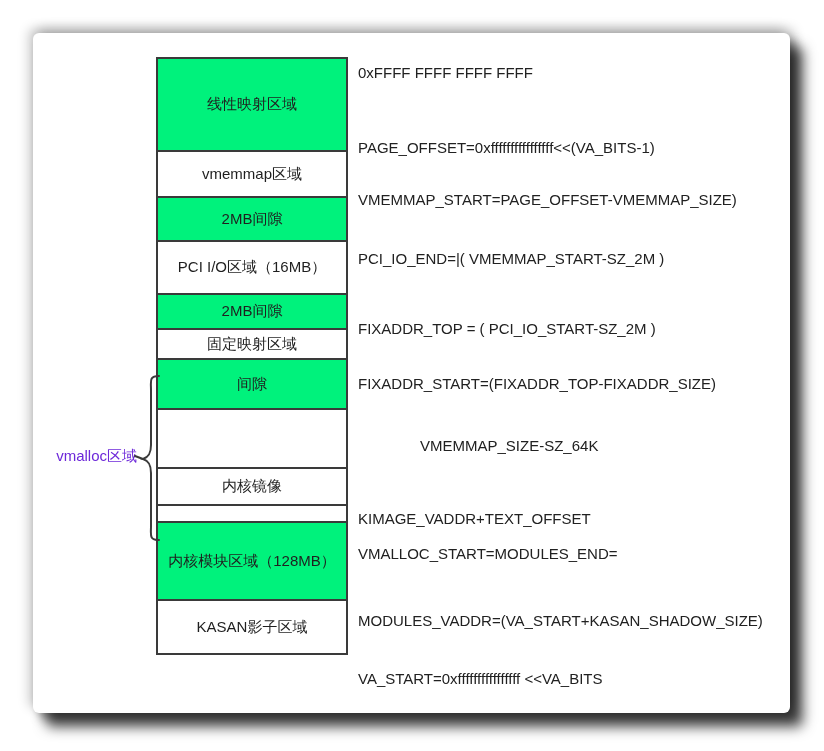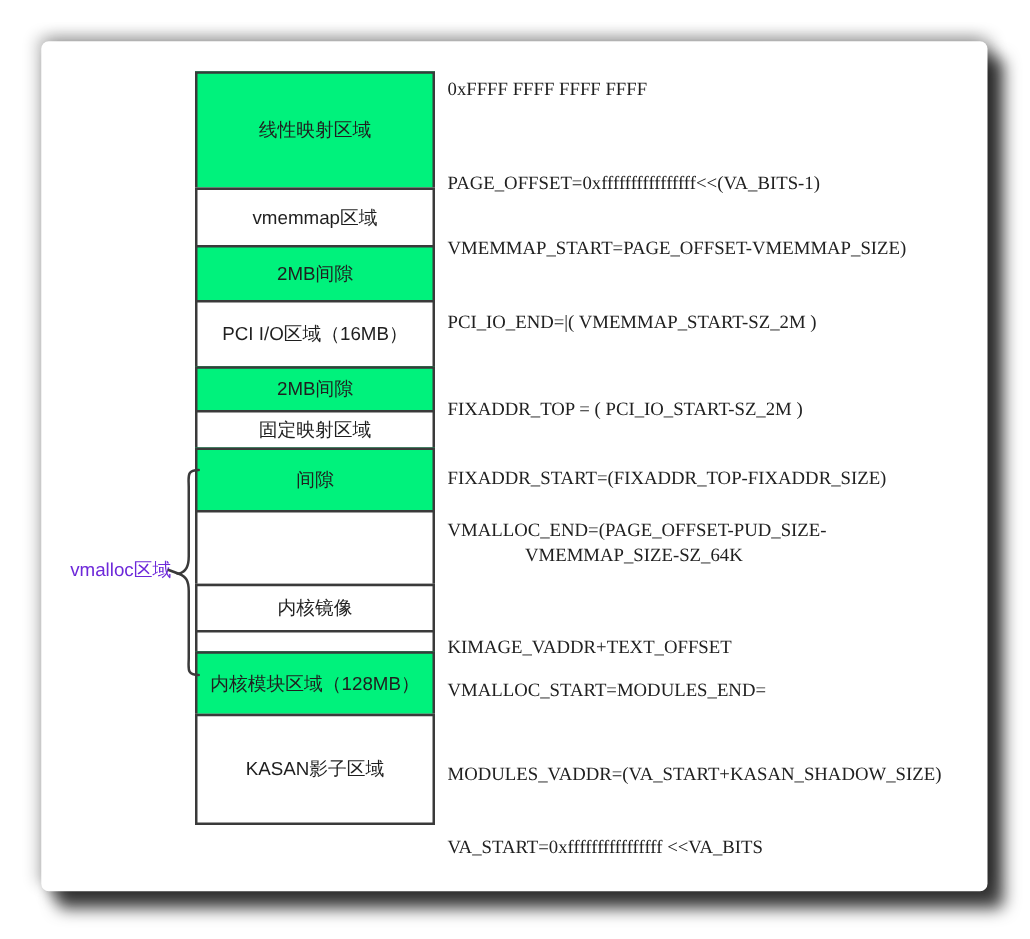--- a/index.html
+++ b/index.html
@@ -41,21 +41,20 @@
   }
   .region:first-child { margin-top: 0; }
   .region.green { background: #00F27C; }
   .annotation {
     position: absolute;
     left: 325px;
     white-space: nowrap;
     font-size: 15px;
     color: #212121;
     letter-spacing: 0px;
-    font-family: Liberation Serif, serif;
   }
   .vmalloc-label {
     position: absolute;
     left: 8px; top: 414px;
     width: 96px;
     text-align: right;
     font-size: 15px;
     color: #6d28d9;
   }
   .brace-svg {
@@ -73,36 +72,35 @@
     <div class="region green" style="height:95px">线性映射区域</div>
     <div class="region" style="height:48px">vmemmap区域</div>
     <div class="region green" style="height:46px">2MB间隙</div>
     <div class="region" style="height:55px">PCI I/O区域（16MB）</div>
     <div class="region green" style="height:37px">2MB间隙</div>
     <div class="region" style="height:32px">固定映射区域</div>
     <div class="region green" style="height:52px">间隙</div>
     <div class="region" style="height:61px"></div>
     <div class="region" style="height:39px">内核镜像</div>
     <div class="region" style="height:19px"></div>
-    <div class="region green" style="height:52px">内核模块区域（128MB）</div>
-    <div class="region" style="height:89px">KASAN影子区域</div>
+    <div class="region green" style="height:80px">内核模块区域（128MB）</div>
+    <div class="region" style="height:56px">KASAN影子区域</div>
   </div>
 
   <div class="vmalloc-label">vmalloc区域</div>
   <svg class="brace-svg" viewBox="0 0 30 170">
     <path d="M26,3 C16,3 18,8 18,17 L18,72 C18,80 16,84 10,86 C16,88 18,92 18,100 L18,153 C18,162 16,167 26,167" fill="none" stroke="#3a3a3a" stroke-width="2" stroke-linecap="round"></path>
     <path d="M10,86 L2,83" fill="none" stroke="#3a3a3a" stroke-width="2" stroke-linecap="round"></path>
   </svg>
 
   <div class="annotation" style="top:31px">0xFFFF FFFF FFFF FFFF</div>
   <div class="annotation" style="top:106px">PAGE_OFFSET=0xffffffffffffffff&lt;&lt;(VA_BITS-1)</div>
   <div class="annotation" style="top:158px">VMEMMAP_START=PAGE_OFFSET-VMEMMAP_SIZE)</div>
   <div class="annotation" style="top:217px">PCI_IO_END=|( VMEMMAP_START-SZ_2M )</div>
   <div class="annotation" style="top:287px">FIXADDR_TOP = ( PCI_IO_START-SZ_2M )</div>
   <div class="annotation" style="top:342px">FIXADDR_START=(FIXADDR_TOP-FIXADDR_SIZE)</div>
-  <div class="annotation" style="top:384px">VMALLOC_END=(PAGE_OFFSET-PUD_SIZE-</div>
   <div class="annotation" style="top:404px; left:387px">VMEMMAP_SIZE-SZ_64K</div>
   <div class="annotation" style="top:477px">KIMAGE_VADDR+TEXT_OFFSET</div>
   <div class="annotation" style="top:512px">VMALLOC_START=MODULES_END=</div>
   <div class="annotation" style="top:579px">MODULES_VADDR=(VA_START+KASAN_SHADOW_SIZE)</div>
   <div class="annotation" style="top:637px">VA_START=0xffffffffffffffff &lt;&lt;VA_BITS</div>
 
 </div>
 
 </body></html>

